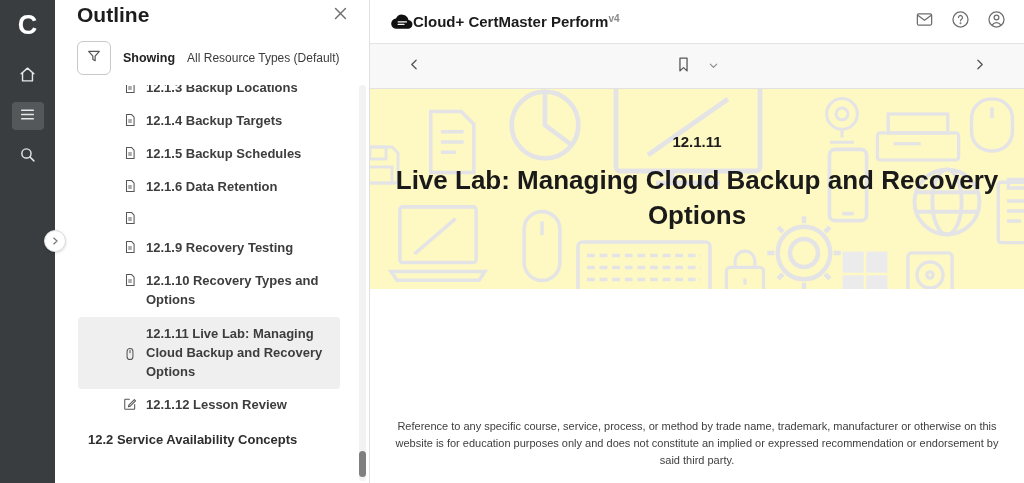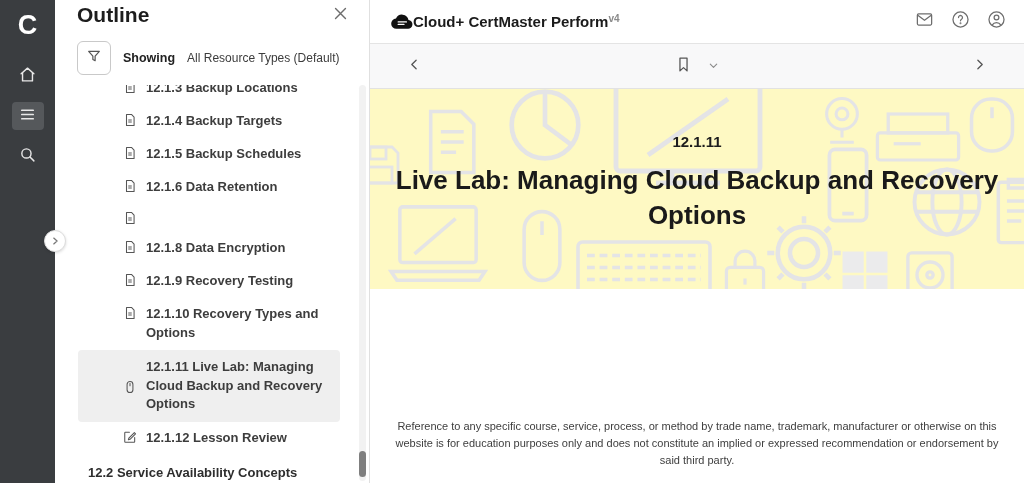--- a/index.html
+++ b/index.html
@@ -178,29 +178,20 @@
 
     <div class="row">
       <span class="ricon">
           <svg viewBox="0 0 24 24" fill="none" stroke="currentColor" stroke-width="1.8" stroke-linejoin="round">
             <path d="M6 2.5h8.5L19 7v14.5H6z"></path>
             <path d="M9 12h6M9 15.5h6"></path>
           </svg>
         </span>
     </div>
 
-    <div class="row">
-      <span class="ricon">
-          <svg viewBox="0 0 24 24" fill="none" stroke="currentColor" stroke-width="1.8" stroke-linejoin="round">
-            <path d="M6 2.5h8.5L19 7v14.5H6z"></path>
-            <path d="M9 12h6M9 15.5h6"></path>
-          </svg>
-        </span>
-      <span class="rlabel">12.1.8 Data Encryption</span>
-    </div>
 
     <div class="row">
       <span class="ricon">
           <svg viewBox="0 0 24 24" fill="none" stroke="currentColor" stroke-width="1.8" stroke-linejoin="round">
             <path d="M6 2.5h8.5L19 7v14.5H6z"></path>
             <path d="M9 12h6M9 15.5h6"></path>
           </svg>
         </span>
       <span class="rlabel">12.1.9 Recovery Testing</span>
     </div>

